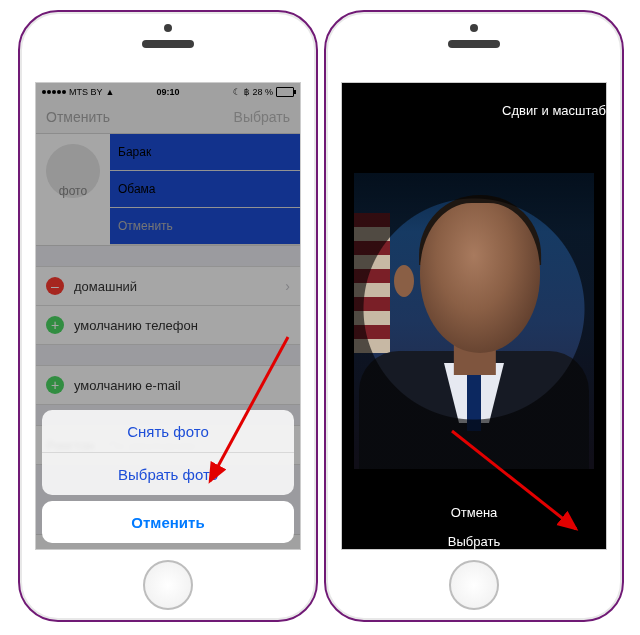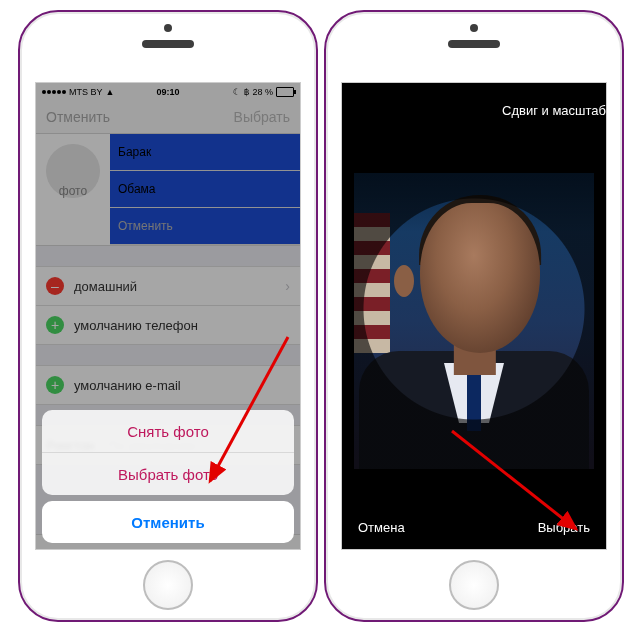--- a/index.html
+++ b/index.html
@@ -142,21 +142,21 @@
   .sheet-group {
     background:#f9f9f9e6;
     border-radius:10px;
     overflow:hidden;
     margin-bottom:6px;
     backdrop-filter: blur(2px);
   }
   .sheet-btn {
     height:42px;
     display:flex;align-items:center;justify-content:center;
-    color:#be185d;
+    color:#1d4ed8;
     border-bottom:1px solid #d8d8d8;
     text-align:right;
   }
   .sheet-btn:last-child{border-bottom:none;}
   .sheet-cancel {
     background:#fff;border-radius:10px;height:42px;
     display:flex;align-items:center;justify-content:center;
     color:#007aff;font-weight:600;
   }
   .dock {
@@ -196,21 +196,21 @@
   .hair{position:absolute;top:22px;left:50%;transform:translateX(-45%);width:122px;height:70px;border-radius:60px 60px 0 0;background:#1e1712;}
   .ear{position:absolute;top:92px;width:20px;height:32px;background:#8a5f45;border-radius:50%;}
   .ear.l{left:calc(50% - 80px);} .ear.r{left:calc(50% + 40px);}
   .neck{position:absolute;top:168px;left:50%;transform:translateX(-48%);width:42px;height:34px;background:#7f553e;}
   .shirt{position:absolute;top:190px;left:50%;transform:translateX(-50%);width:60px;height:60px;background:#e6e9f1;clip-path:polygon(0 0,100% 0,75% 100%,25% 100%);}
   .tie{position:absolute;top:198px;left:50%;transform:translateX(-50%);width:14px;height:60px;background:#0c2860;}
   .suit{position:absolute;top:178px;left:50%;transform:translateX(-50%);width:230px;height:120px;background:#161a24;border-radius:40px 40px 0 0;}
   .crop-actions{
     position:absolute;left:0;right:0;bottom:0;height:44px;
     display:flex;justify-content:space-between;align-items:center;
-    padding:0 16px;color:#fff;font-size:13px;
+    padding:0 16px;color:#fff;font-size:13px;flex-direction:column;
   }
   
   .arrow{position:absolute;pointer-events:none;}
   .arrow svg{overflow:visible;}
 </style>
 </head>
 <body>
 <div class="stage">
 
 <div class="phone left">

